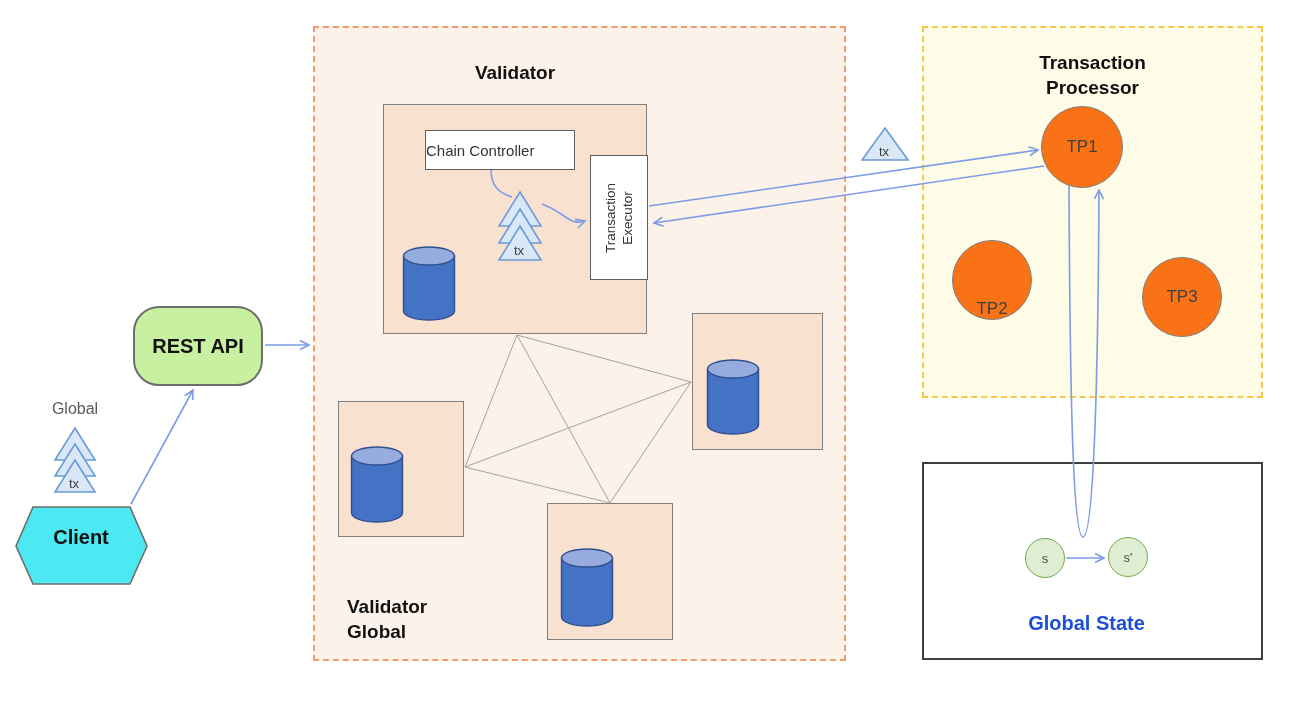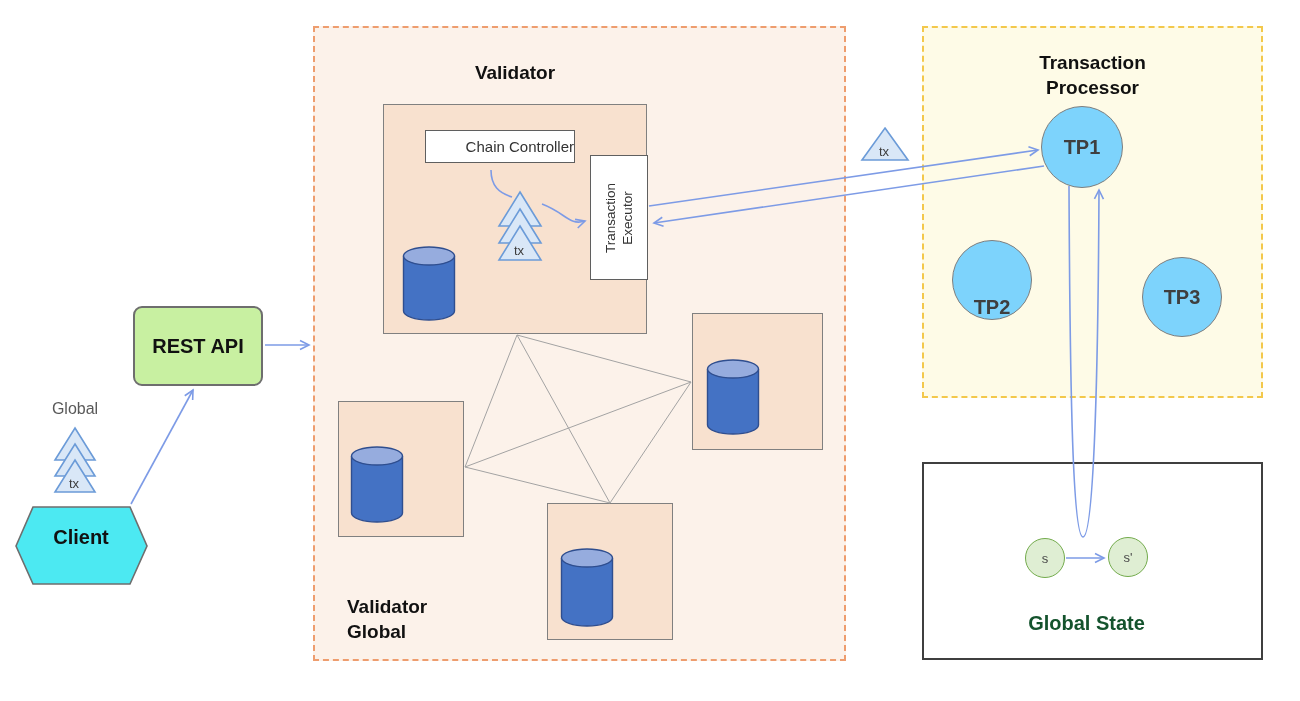--- a/index.html
+++ b/index.html
@@ -21,62 +21,62 @@
   .gs-region { left: 922px; top: 462px; width: 341px; height: 198px;
                background: #ffffff; border: 2px solid #3f3f3f; }
 
   
   .vbox { background: #f8e1cf; border: 1.5px solid #808080; }
   .validator-main { left: 383px; top: 104px; width: 264px; height: 230px; }
   .peer-left   { left: 338px; top: 401px; width: 126px; height: 136px; }
   .peer-right  { left: 692px; top: 313px; width: 131px; height: 137px; }
   .peer-bottom { left: 547px; top: 503px; width: 126px; height: 137px; }
 
-  .chain-controller { left: 425px; top: 130px; width: 150px; height: 33px;
+  .chain-controller { left: 425px; top: 130px; width: 150px; height: 40px;
     background: #ffffff; border: 1.5px solid #5f5f5f;
-    display: flex; align-items: center; justify-content: flex-end;
+    display: flex; align-items: center; justify-content: flex-start;
     font-size: 15px; color: #333333; }
 
   .executor { left: 590px; top: 155px; width: 58px; height: 125px;
     background: #ffffff; border: 1.5px solid #5f5f5f; }
   .executor-text { position: absolute; left: 50%; top: 50%;
     transform: translate(-50%,-50%) rotate(-90deg);
     font-size: 13.5px; line-height: 17px; color: #333333; text-align: center; }
   .executor-text div { white-space: nowrap; }
 
   
-  .tp-circle { border-radius: 50%; background: #7dd3fc; border: 1.5px solid #7e7e7e;
-    display: flex; align-items: center; justify-content: center;
-    font-size: 20px; color: #3f3f3f; font-weight: bold; }
+  .tp-circle { border-radius: 50%; background: #f97316; border: 1.5px solid #7e7e7e;
+    display: flex; align-items: center; justify-content: center;
+    font-size: 17px; color: #3f3f3f; }
   #tp1 { left: 1041px; top: 106px; width: 82px; height: 82px; }
   #tp2 { left: 952px;  top: 240px; width: 80px; height: 80px; align-items: flex-end; }
   #tp3 { left: 1142px; top: 257px; width: 80px; height: 80px; }
 
   .state-circle { width: 40px; height: 40px; border-radius: 50%;
     background: #dfeed3; border: 1.5px solid #73ab4c;
     display: flex; align-items: center; justify-content: center;
     font-size: 13px; color: #4a4a4a; }
   #s-circle { left: 1025px; top: 538px; }
   #s-prime-circle { left: 1108px; top: 537px; }
 
   
   .rest-api { left: 133px; top: 306px; width: 130px; height: 80px;
-    background: #c8f0a1; border: 2px solid #6e6e6e; border-radius: 9px;
+    background: #c8f0a1; border: 2px solid #6e6e6e; border-radius: 26px;
     display: flex; align-items: center; justify-content: center;
     font-weight: bold; font-size: 20px; color: #111111; }
 
   
   .validator-title { left: 383px; top: 62px; width: 264px; text-align: center;
     font-weight: bold; font-size: 19px; color: #111111; }
   .vn-title { left: 347px; top: 594px; font-weight: bold; font-size: 19px;
     line-height: 25px; color: #111111; }
   .tp-title { left: 922px; top: 50px; width: 341px; text-align: center;
     font-weight: bold; font-size: 19px; line-height: 25px; color: #111111; }
   .gs-title { left: 922px; top: 612px; width: 329px; text-align: center;
-    font-weight: bold; font-size: 20px; color: #14532d; }
+    font-weight: bold; font-size: 20px; color: #1d4ed8; }
   .batch-label { left: 35px; top: 400px; width: 80px; text-align: center;
     font-size: 16px; color: #595959; }
   .client-label { left: 15px; top: 506px; width: 132px; height: 62px;
     display: flex; align-items: center; justify-content: center;
     font-weight: bold; font-size: 20px; color: #111111; }
 
   svg.overlay { position: absolute; left: 0; top: 0; pointer-events: none; }
   .mesh { stroke: #a3a3a3; stroke-width: 1; }
   .conn { stroke: #7d9be6; stroke-width: 1.6; fill: none; }
   .txtri { fill: #d9e7f7; stroke: #6b9bd8; stroke-width: 1.6; }

